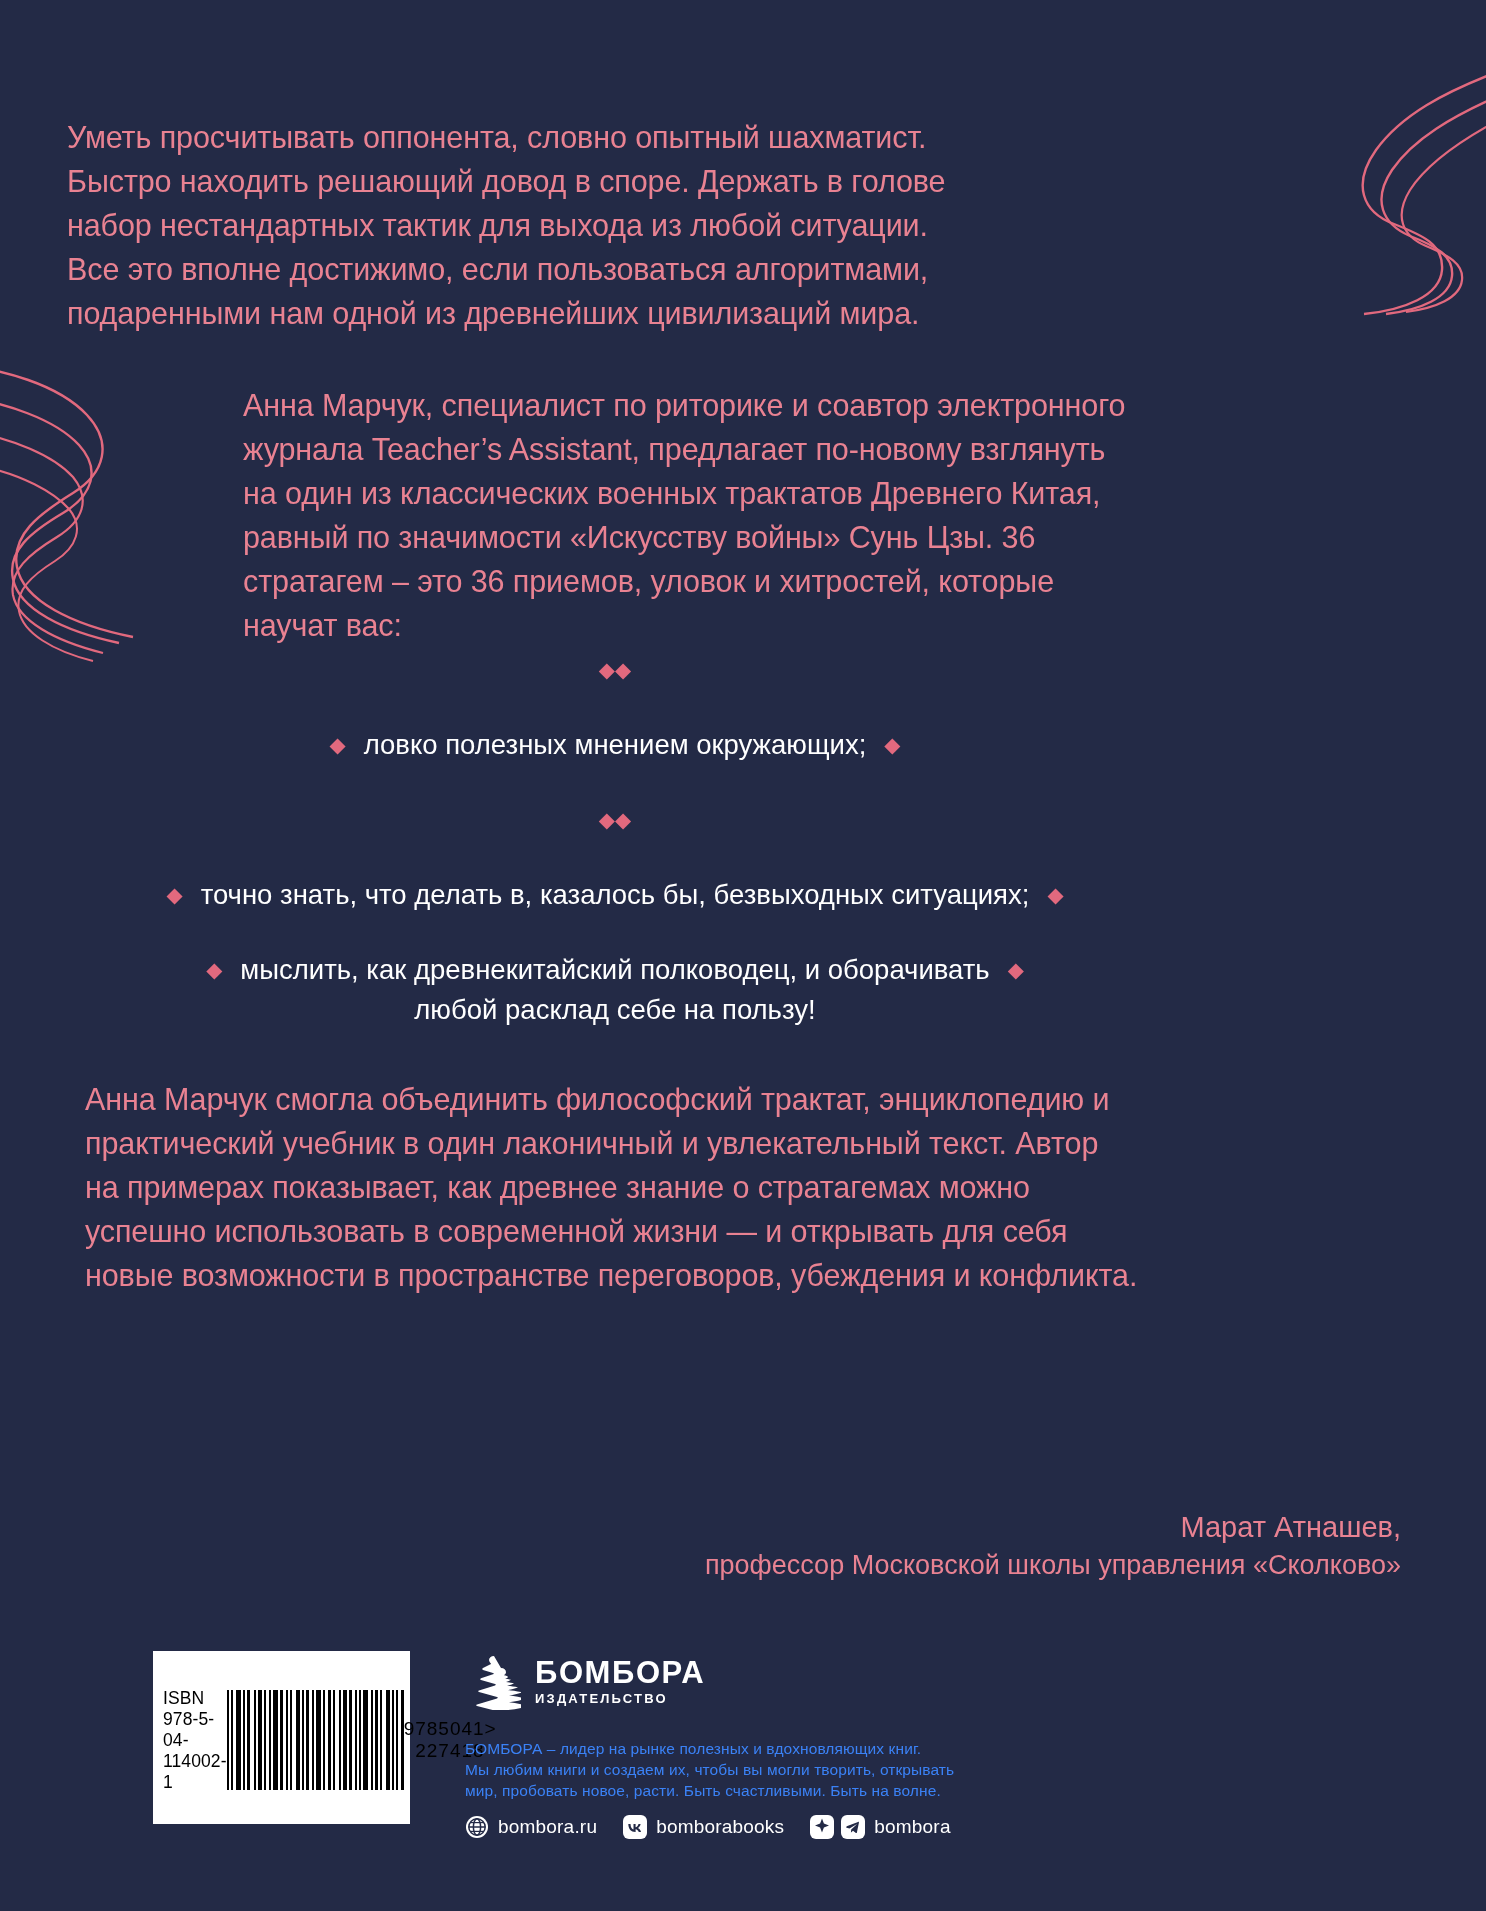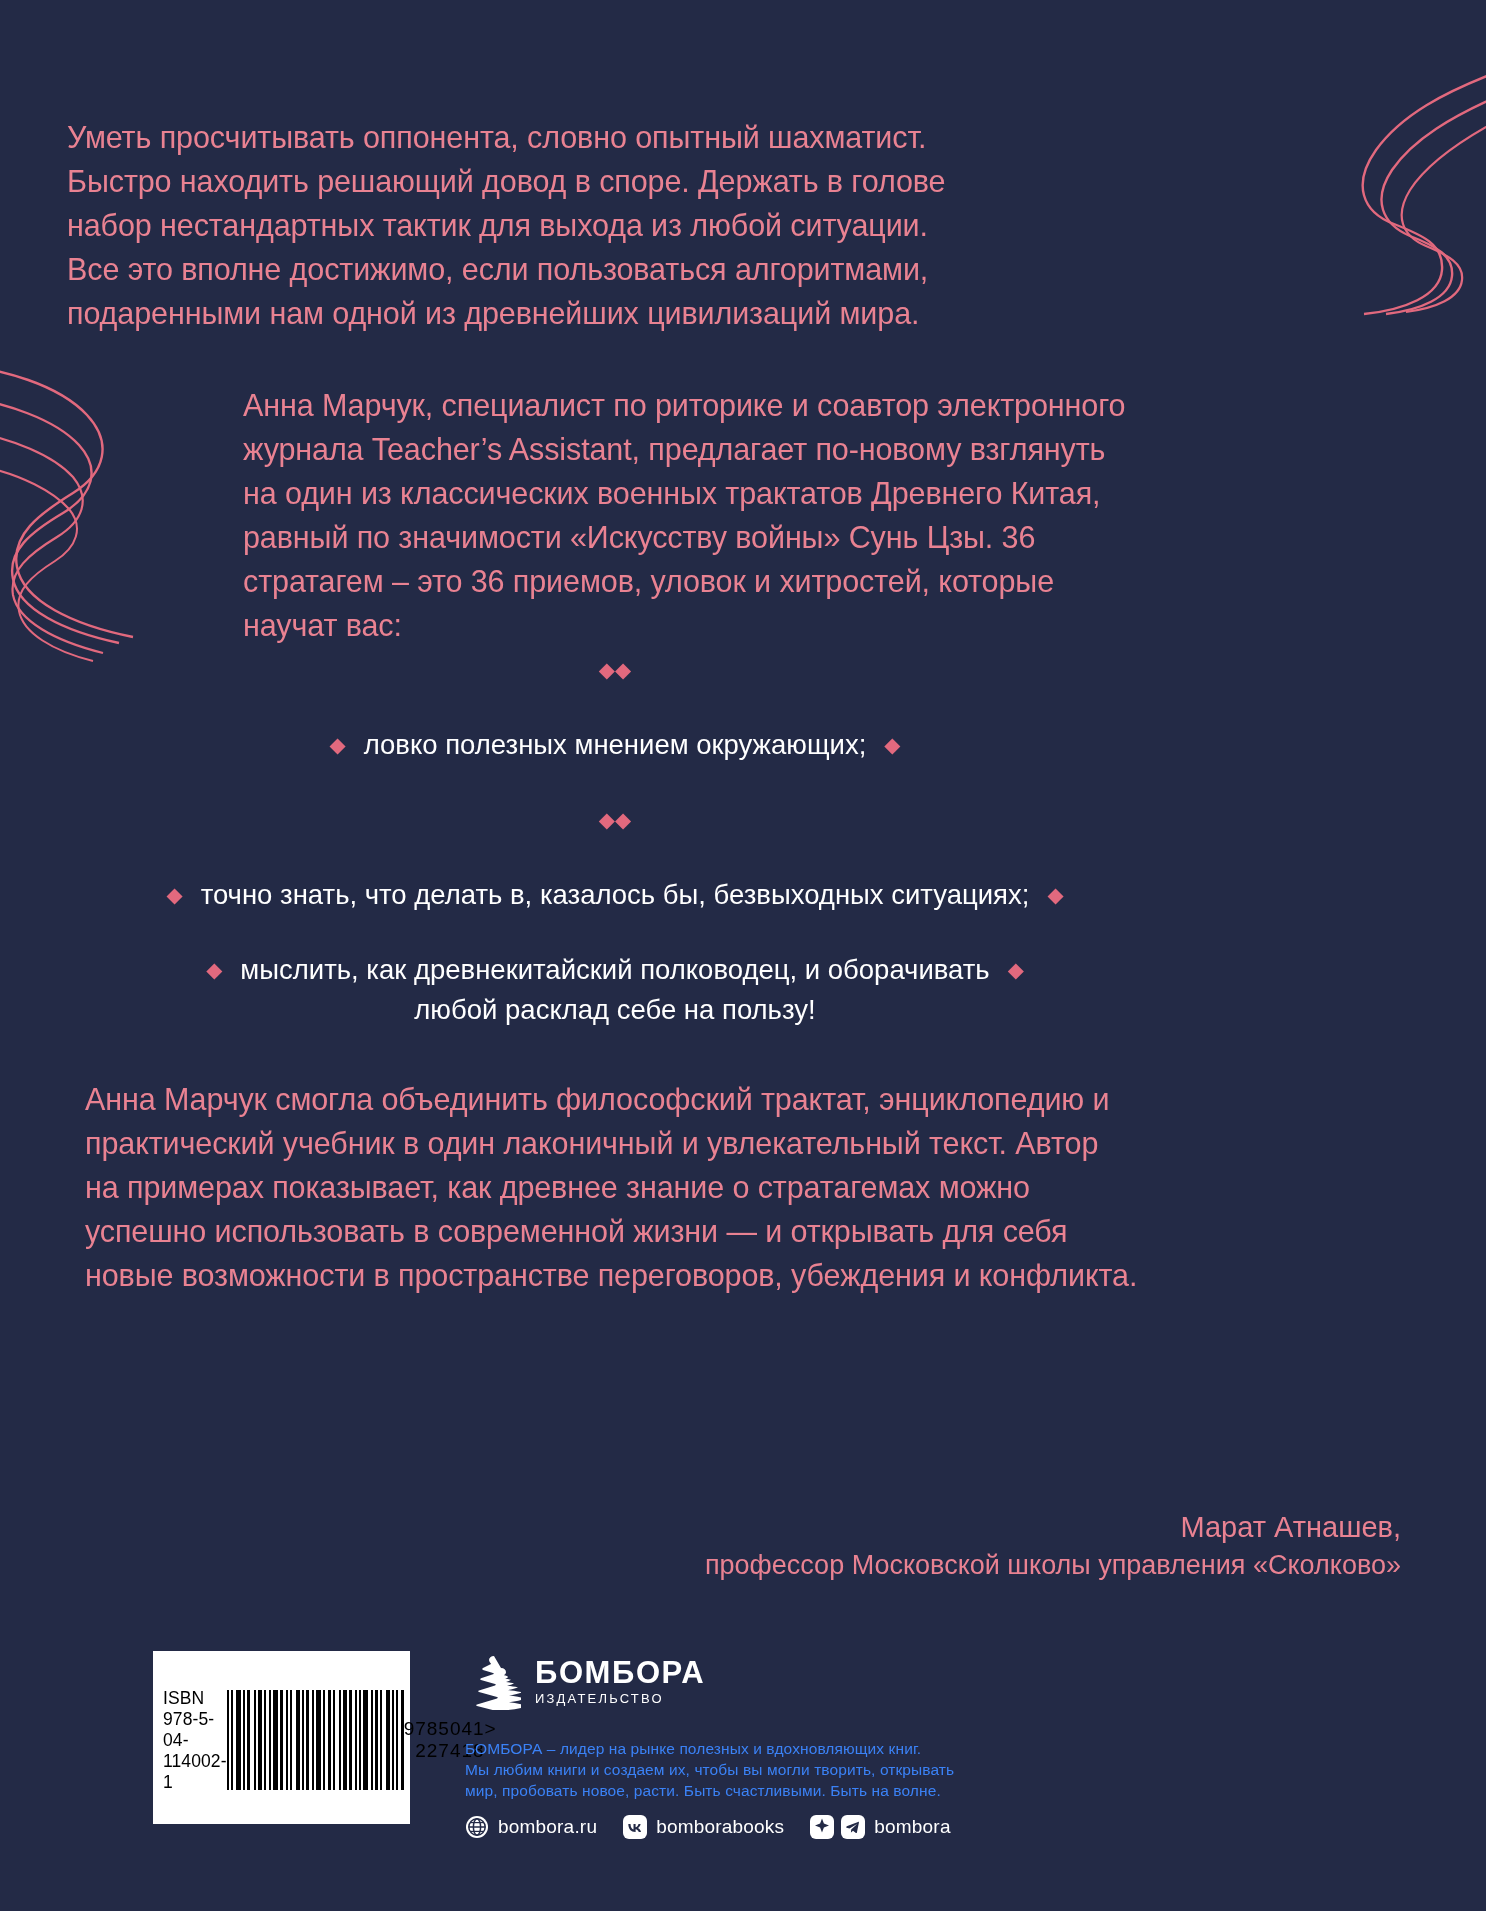--- a/index.html
+++ b/index.html
@@ -111,21 +111,21 @@
   .pub-logo{
     display:flex;align-items:center;gap:14px;height:58px;
   }
   .logo-mark{width:56px;height:56px;flex:none;}
   .logo-words{display:flex;flex-direction:column;justify-content:center;}
   .logo-name{
     color:#fff;font-size:31px;font-weight:bold;letter-spacing:1.6px;
     line-height:32px;
   }
   .logo-sub{
-    color:#fff;font-size:13px;font-weight:normal;letter-spacing:2.2px;
+    color:#fff;font-size:13px;font-weight:bold;letter-spacing:2.2px;
     line-height:16px;margin-top:2px;
   }
   .pub-desc{
     color:#3b82f6;font-size:15.5px;line-height:21px;margin-top:27px;
     white-space:pre-line;
     letter-spacing:0.1px;
   }
   .socials{
     display:flex;align-items:center;margin-top:14px;gap:26px;
   }

